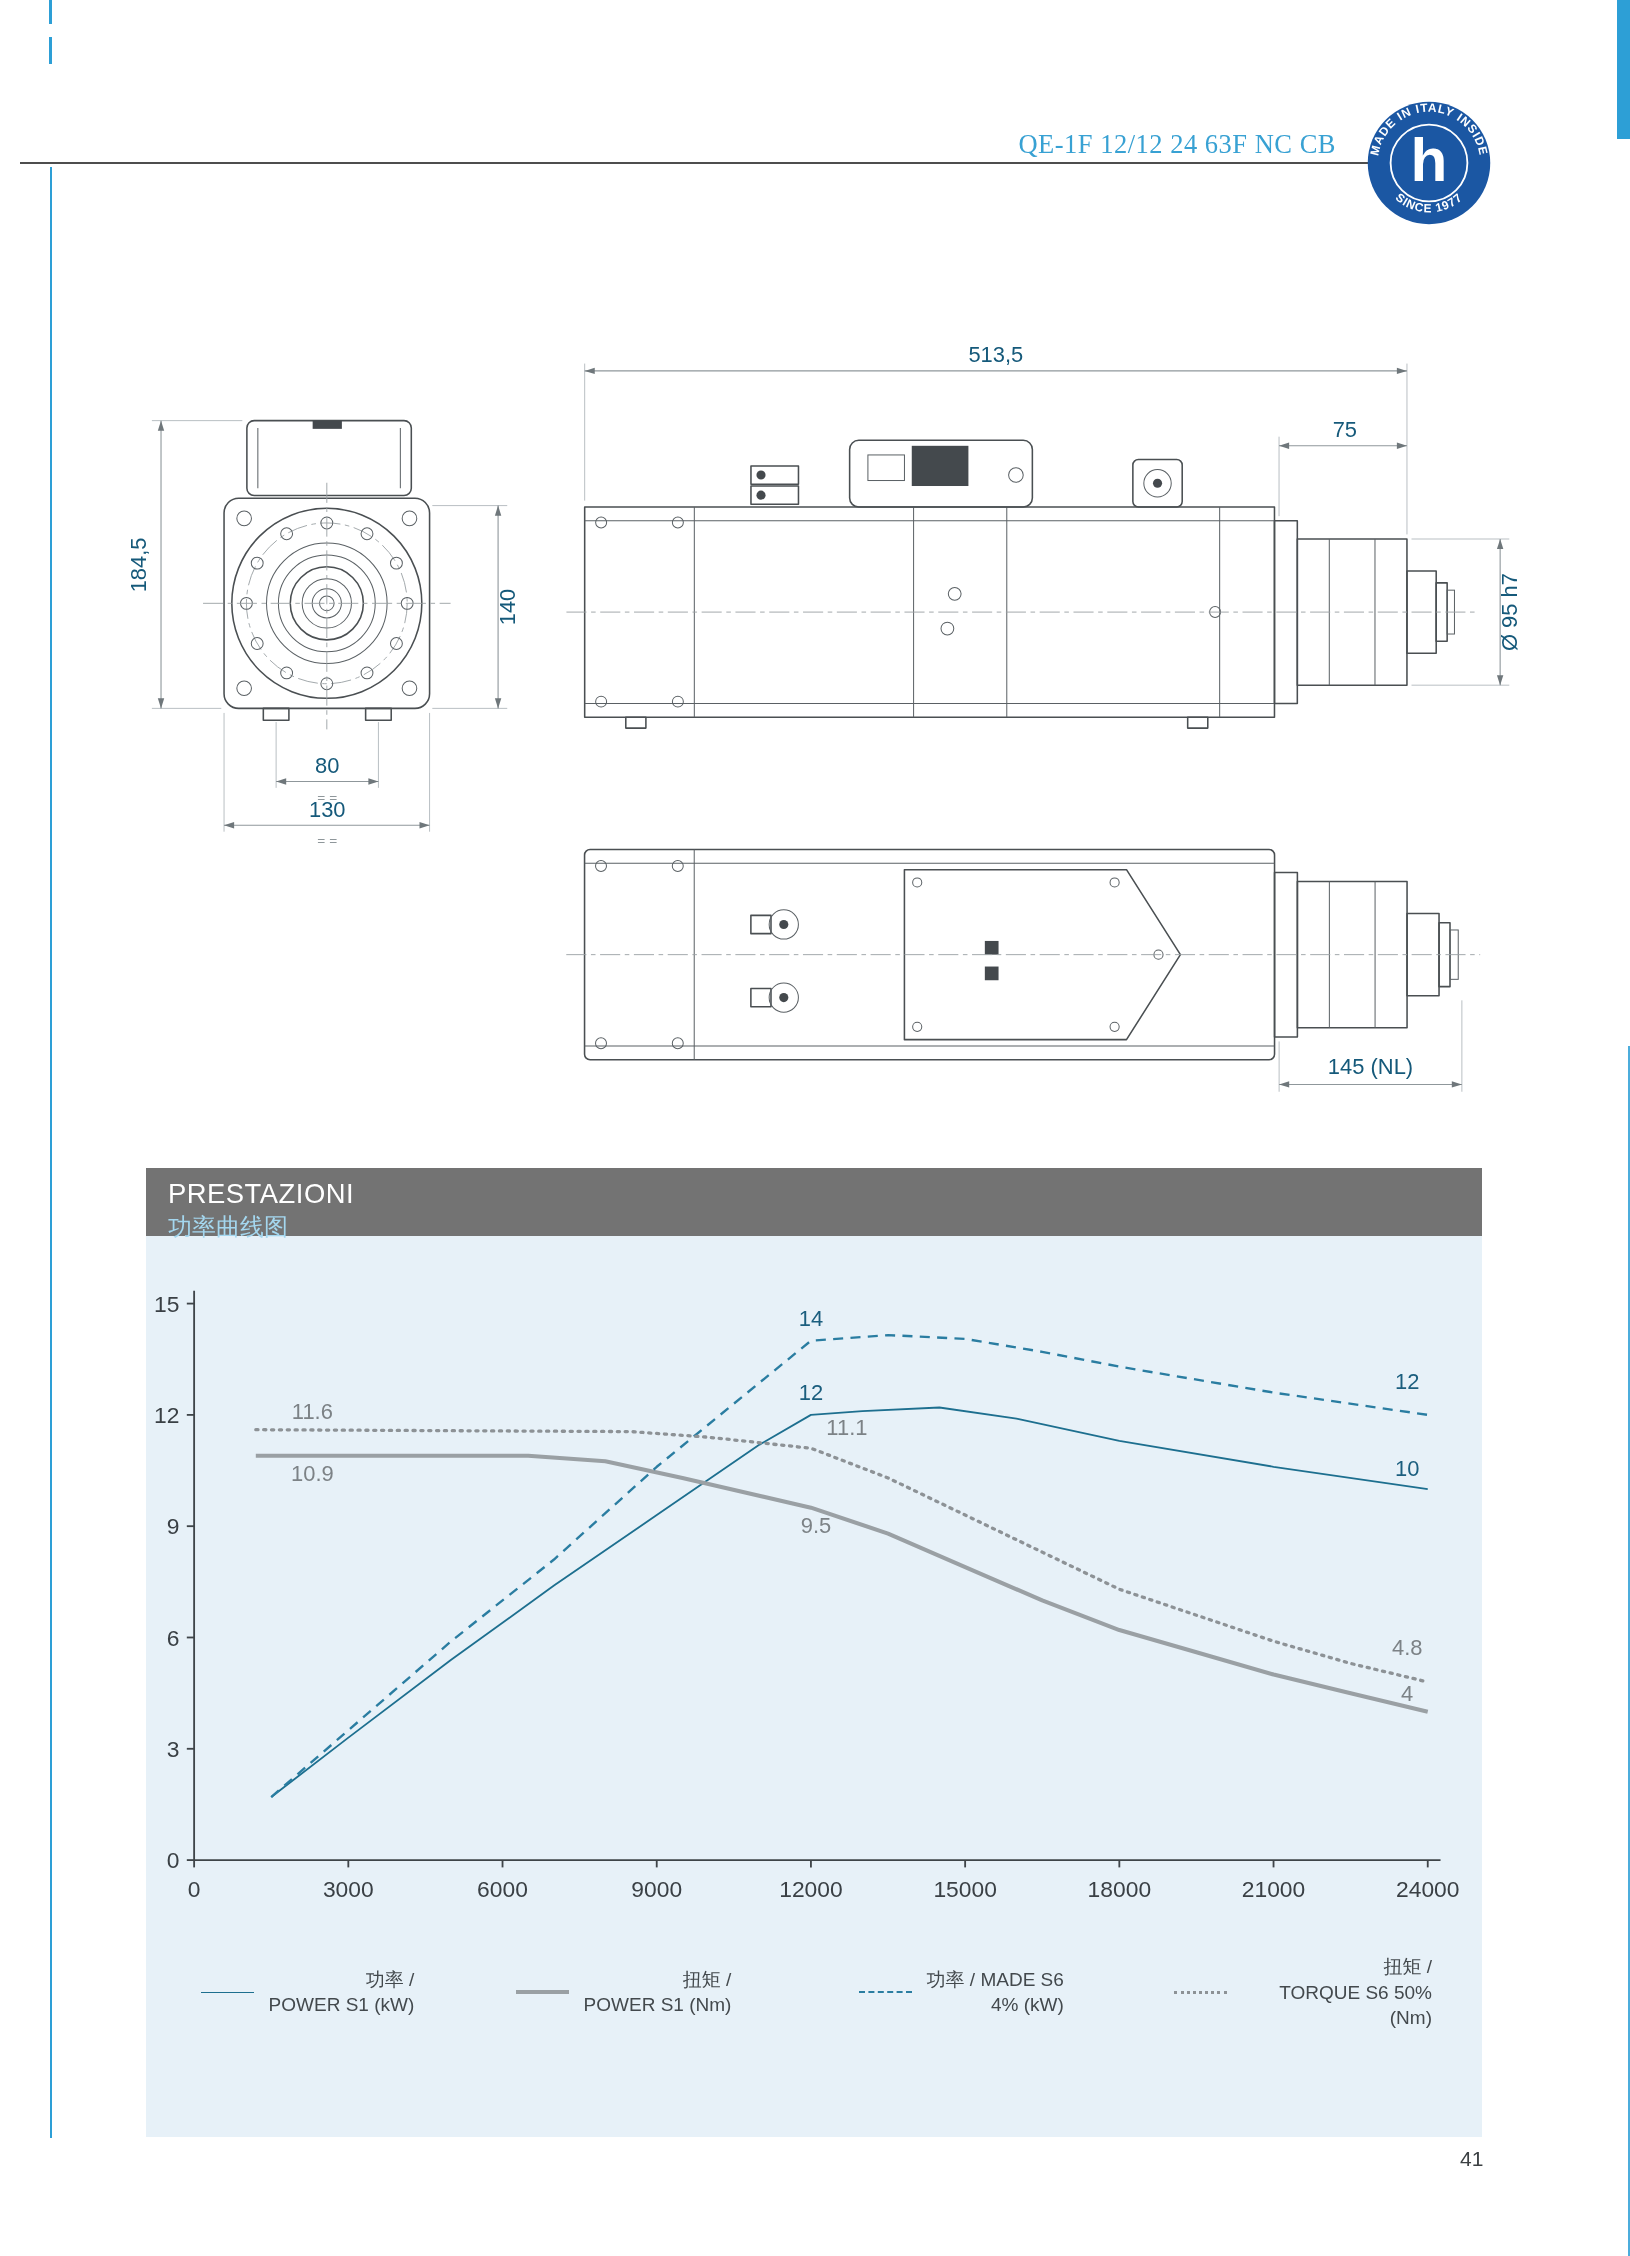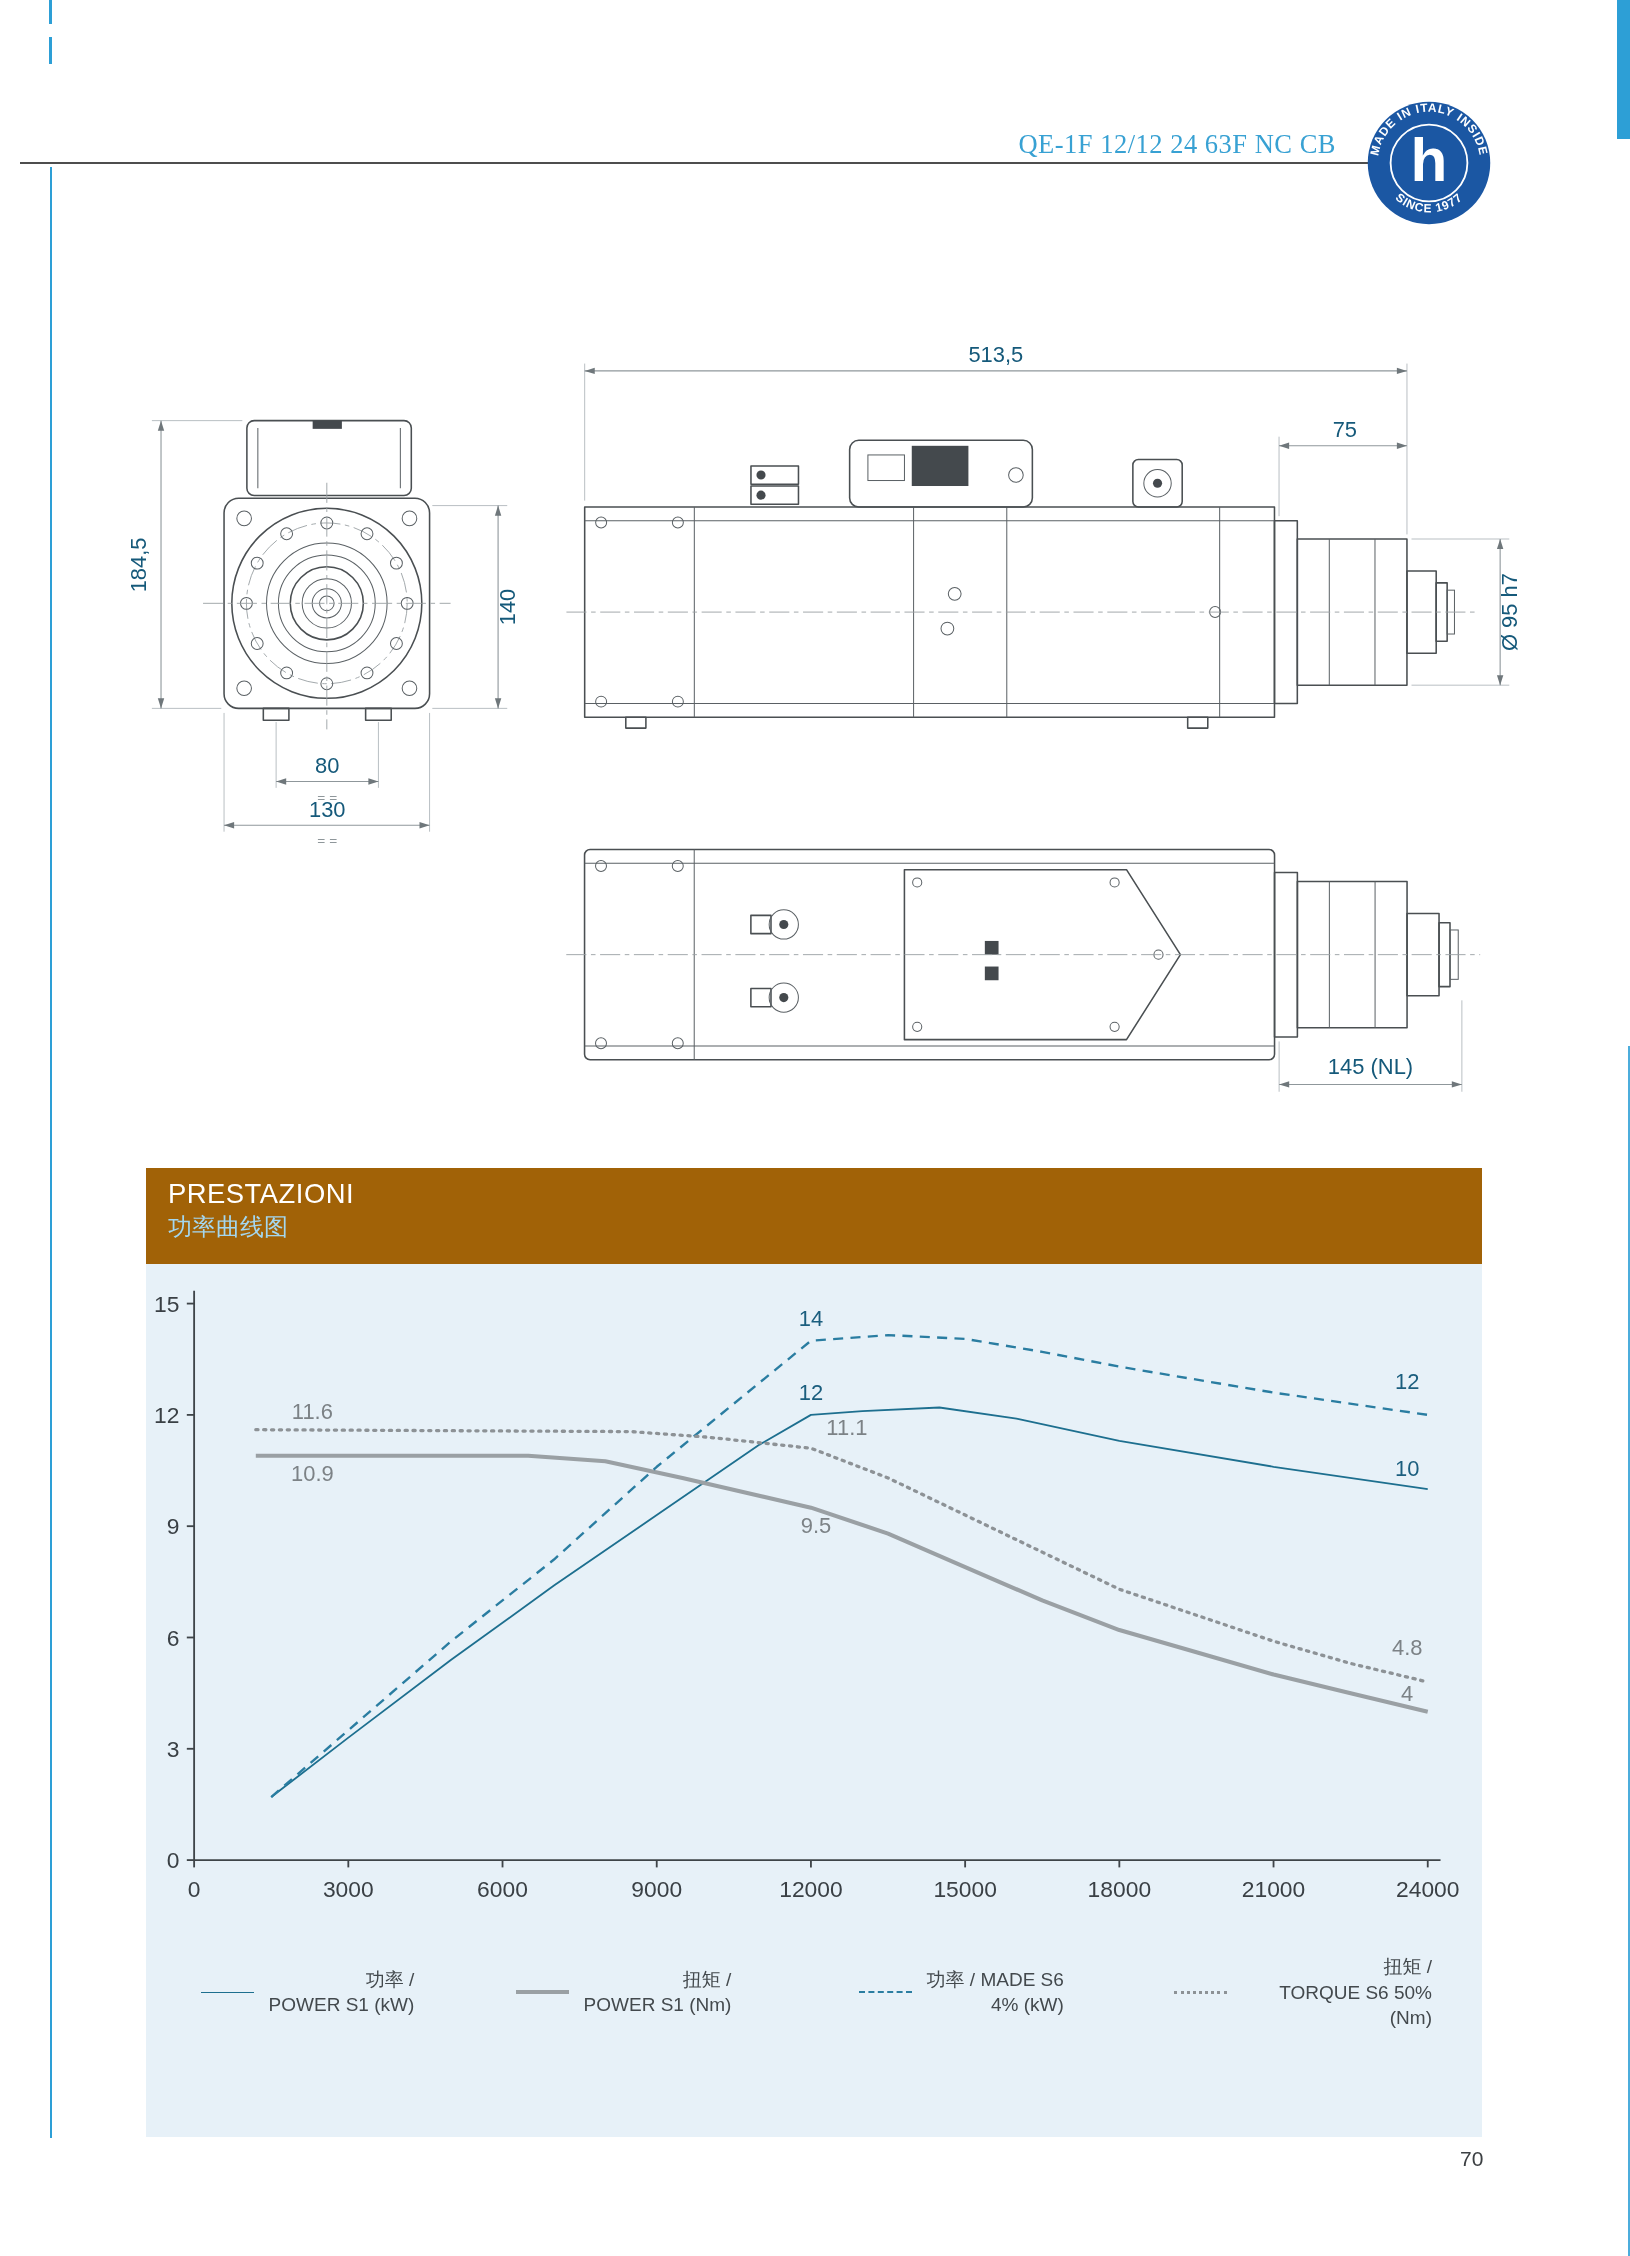--- a/index.html
+++ b/index.html
@@ -29,21 +29,21 @@
   .cl{fill:none;stroke:#9aa0a4;stroke-width:1;stroke-dasharray:22 5 5 5;}
   .dim{fill:none;stroke:#8f979b;stroke-width:1.2;}
   .ext{fill:none;stroke:#b2b9bd;stroke-width:1;}
   .arrow{fill:#6f777b;stroke:none;}
   .dark{fill:#44494d;stroke:none;}
   .dimtext{font:500 24px "Liberation Sans",sans-serif;fill:#15597a;}
   .approx{font:15px "Liberation Sans",sans-serif;fill:#8f979b;}
 
   
   .panel{position:absolute;left:146px;top:1168px;width:1336px;height:969px;background:#e7f1f8;}
-  .panel-header{position:absolute;left:0;top:0;width:100%;height:96px;background:#a16207;
+  .panel-header{position:absolute;left:0;top:0;width:100%;height:68px;background:#737373;
                 box-sizing:border-box;padding:10px 0 0 22px;}
   .panel-title{font-size:27.4px;color:#ffffff;letter-spacing:0.5px;}
   .panel-subtitle{font-size:24px;color:#a4d7ef;margin-top:1px;}
   #chart-svg{position:absolute;left:7.3px;top:108px;}
   #chart-svg text.tick{font:25px "Liberation Sans",sans-serif;fill:#3a4045;}
   #chart-svg text.anno{font:500 24px "Liberation Sans",sans-serif;}
   #chart-svg .anno-blue{fill:#1b5e7e;}
   #chart-svg .anno-gray{fill:#7c8286;}
 
   
@@ -344,15 +344,15 @@
         <div class="legend-item">
           <span class="swatch sw-dotted"></span>
           <div class="legend-text">
             <div>扭矩 /</div>
             <div>TORQUE S6 50% (Nm)</div>
           </div>
         </div>
       </div>
   </div>
 
-  <div class="page-number">70</div>
+  <div class="page-number">41</div>
 </div>
 
 
 </body></html>

